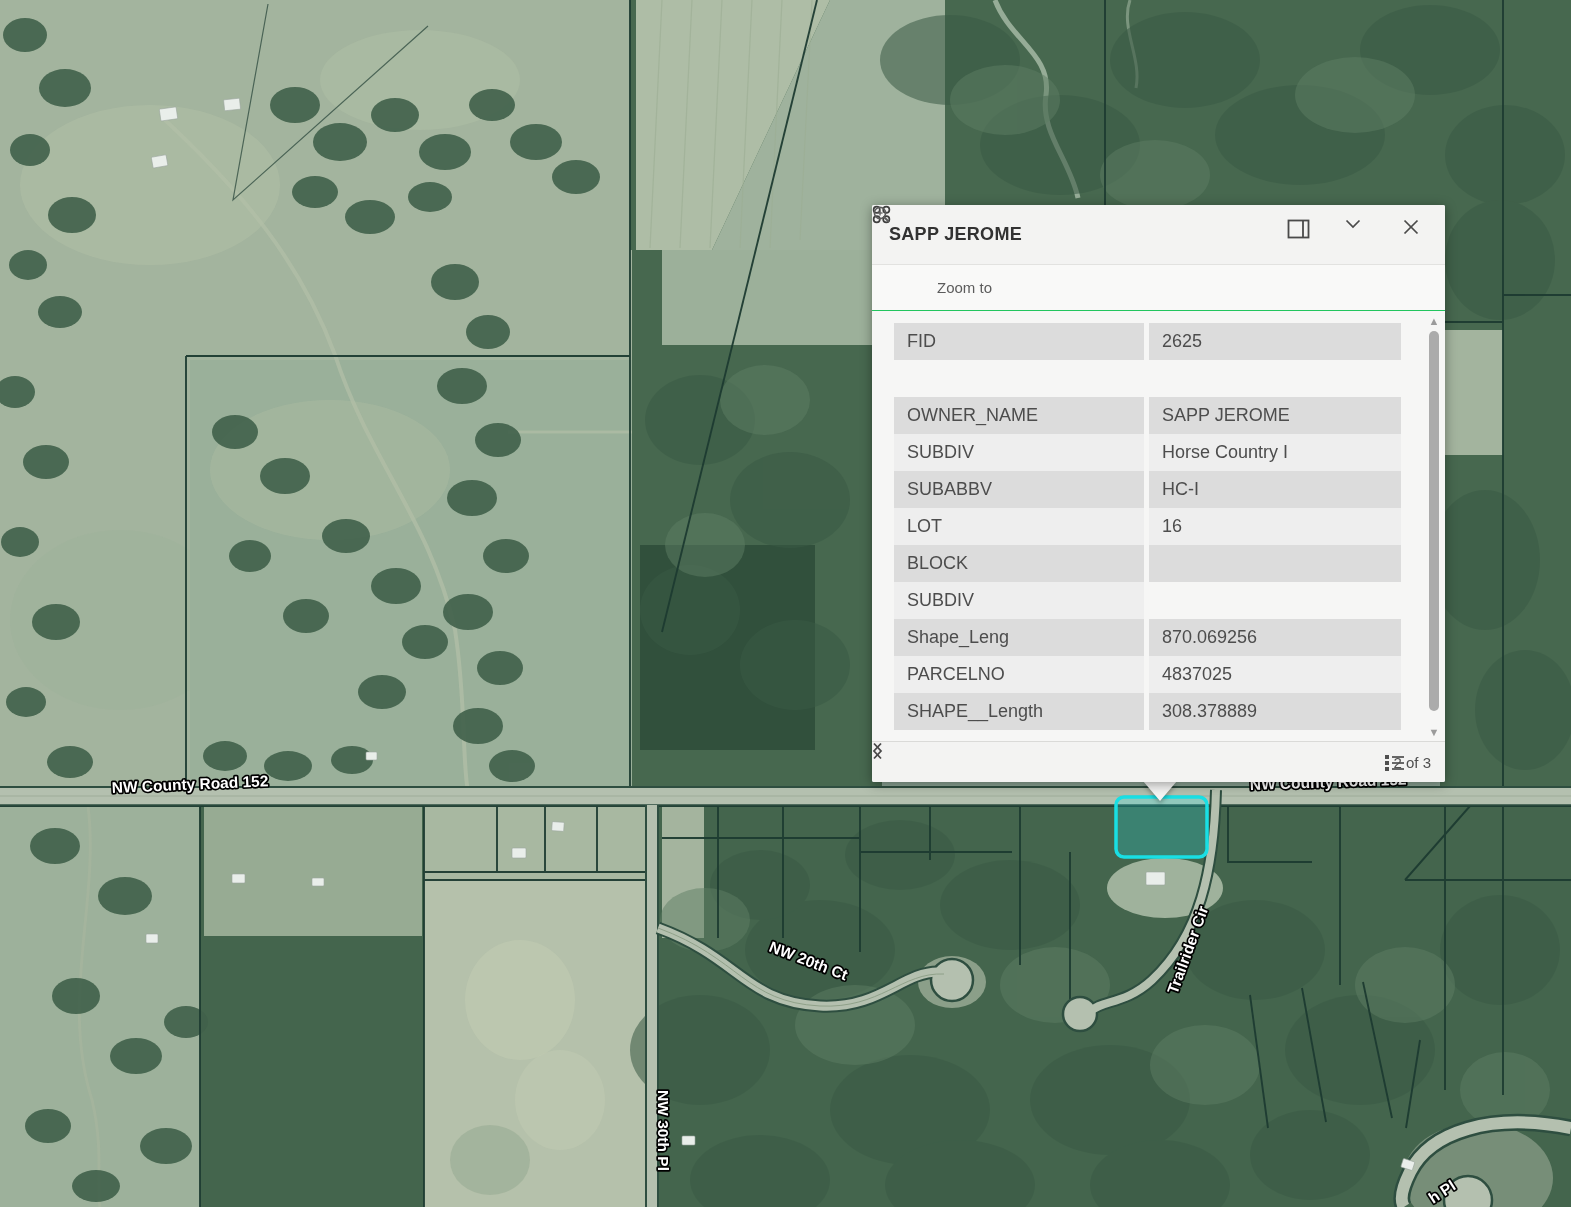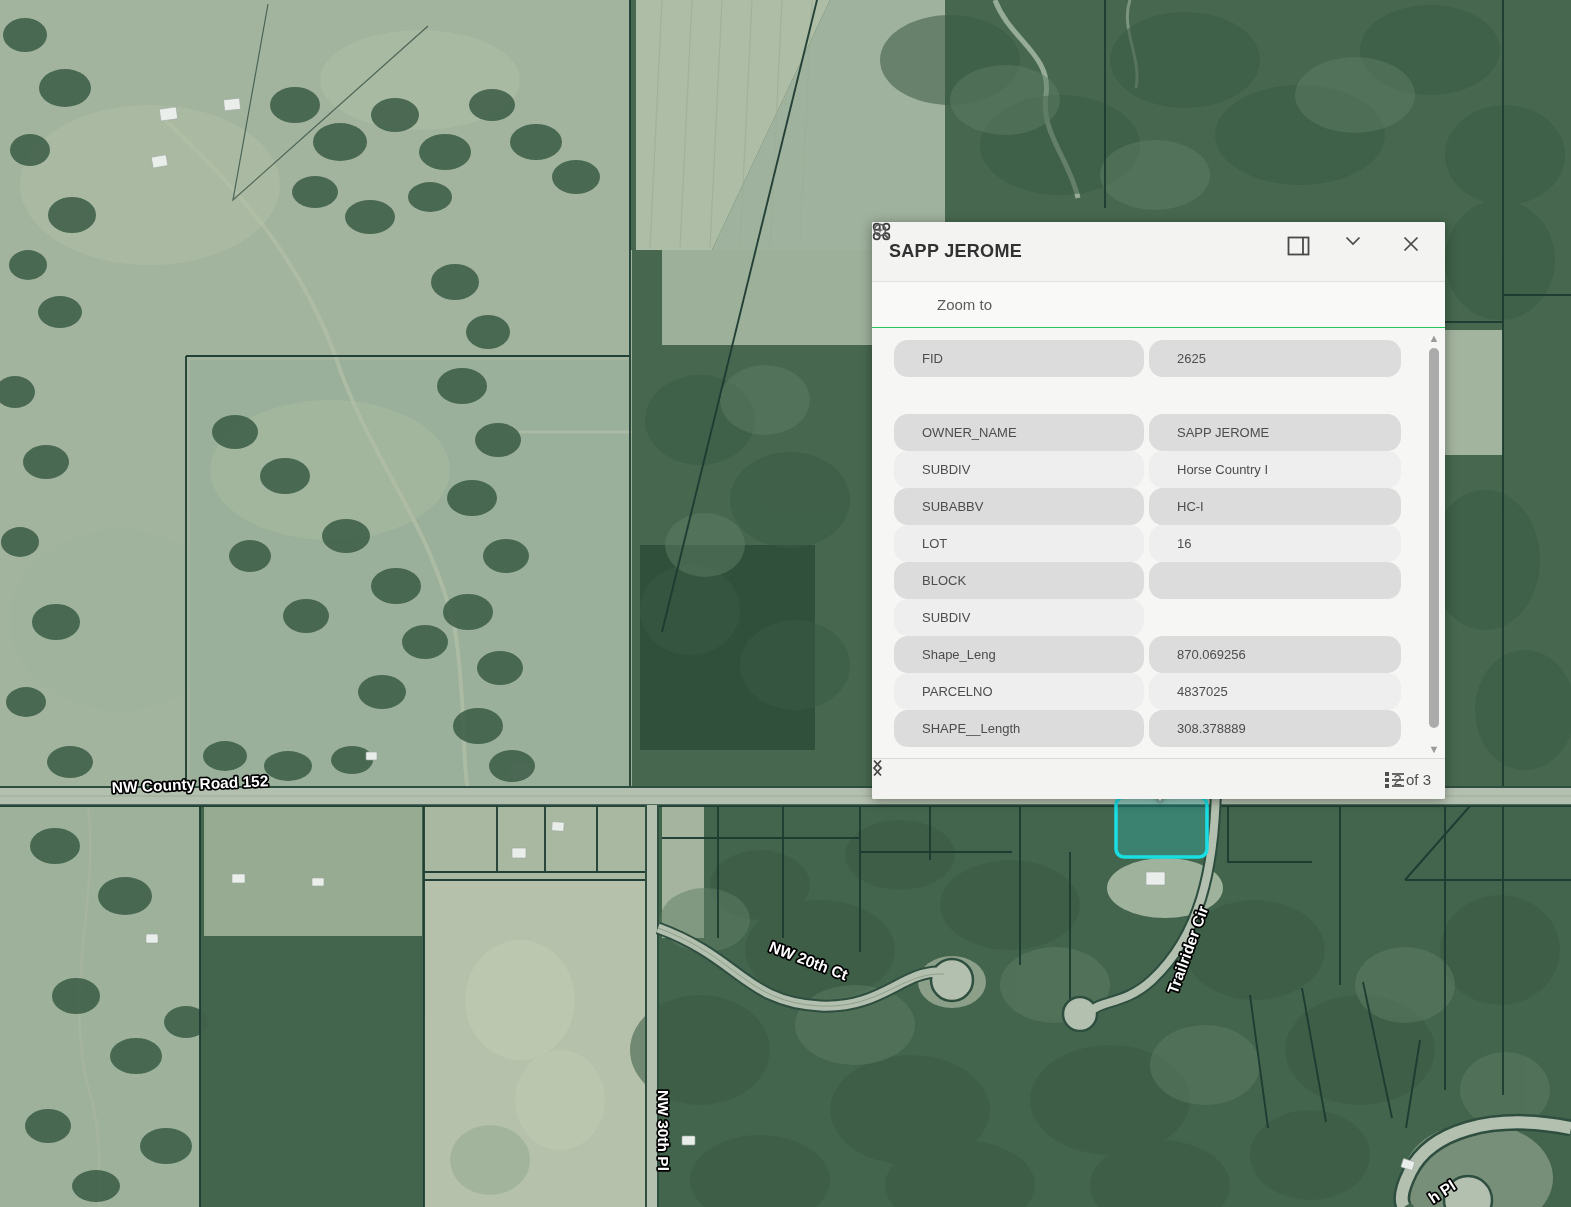--- a/index.html
+++ b/index.html
@@ -5,21 +5,21 @@
   html,body{margin:0;padding:0;background:#222;}
   .stage{
     position:relative;width:1571px;height:1207px;overflow:hidden;
     font-family:"Liberation Sans",sans-serif;
     background:#8ba394;
   }
   .stage svg{position:absolute;left:0;top:0;display:block;}
 
   
   .popup{
-    position:absolute;left:872px;top:222px;width:573px;height:577px;
+    position:absolute;left:872px;top:205px;width:573px;height:577px;
     background:#f6f6f5;border-radius:2px;
     box-shadow:0 2px 12px rgba(0,0,0,.38);
     color:#4d4d4d;z-index:5;
   }
   .popup-header{
     position:relative;height:59px;background:#f3f3f2;
     border-bottom:1px solid #e2e2e0;border-radius:2px 2px 0 0;
     display:flex;align-items:center;
   }
   .popup-title{
@@ -46,22 +46,22 @@
     font-family:"Liberation Sans",sans-serif;padding:0 6px;
   }
   .popup-content{
     position:absolute;top:106px;bottom:41px;left:0;right:0;
     padding:12px 44px 0 22px;overflow:hidden;background:#f6f6f5;
   }
   .frow{display:flex;min-height:37px;}
   .frow:nth-child(odd) .cell{background:#dcdcdc;}
   .frow:nth-child(even) .cell{background:#eeeeee;}
   .cell{
-    display:flex;align-items:center;font-size:13px;color:#4d4d4d;
-    padding:8px 28px;box-sizing:border-box;border-radius:14px;
+    display:flex;align-items:center;font-size:18px;color:#4d4d4d;
+    padding:8px 13px;box-sizing:border-box;
   }
   .cell.label{width:250px;flex:none;margin-right:5px;}
   .cell.value{flex:1;}
   
   .vscroll{position:absolute;top:108px;bottom:42px;right:3px;width:16px;}
   .vscroll .arrow{
     position:absolute;left:1px;width:14px;height:12px;border:none;background:transparent;
     cursor:pointer;padding:0;color:#9b9b9b;font-size:11px;line-height:12px;
   }
   .vscroll .arrow.up{top:2px;}

